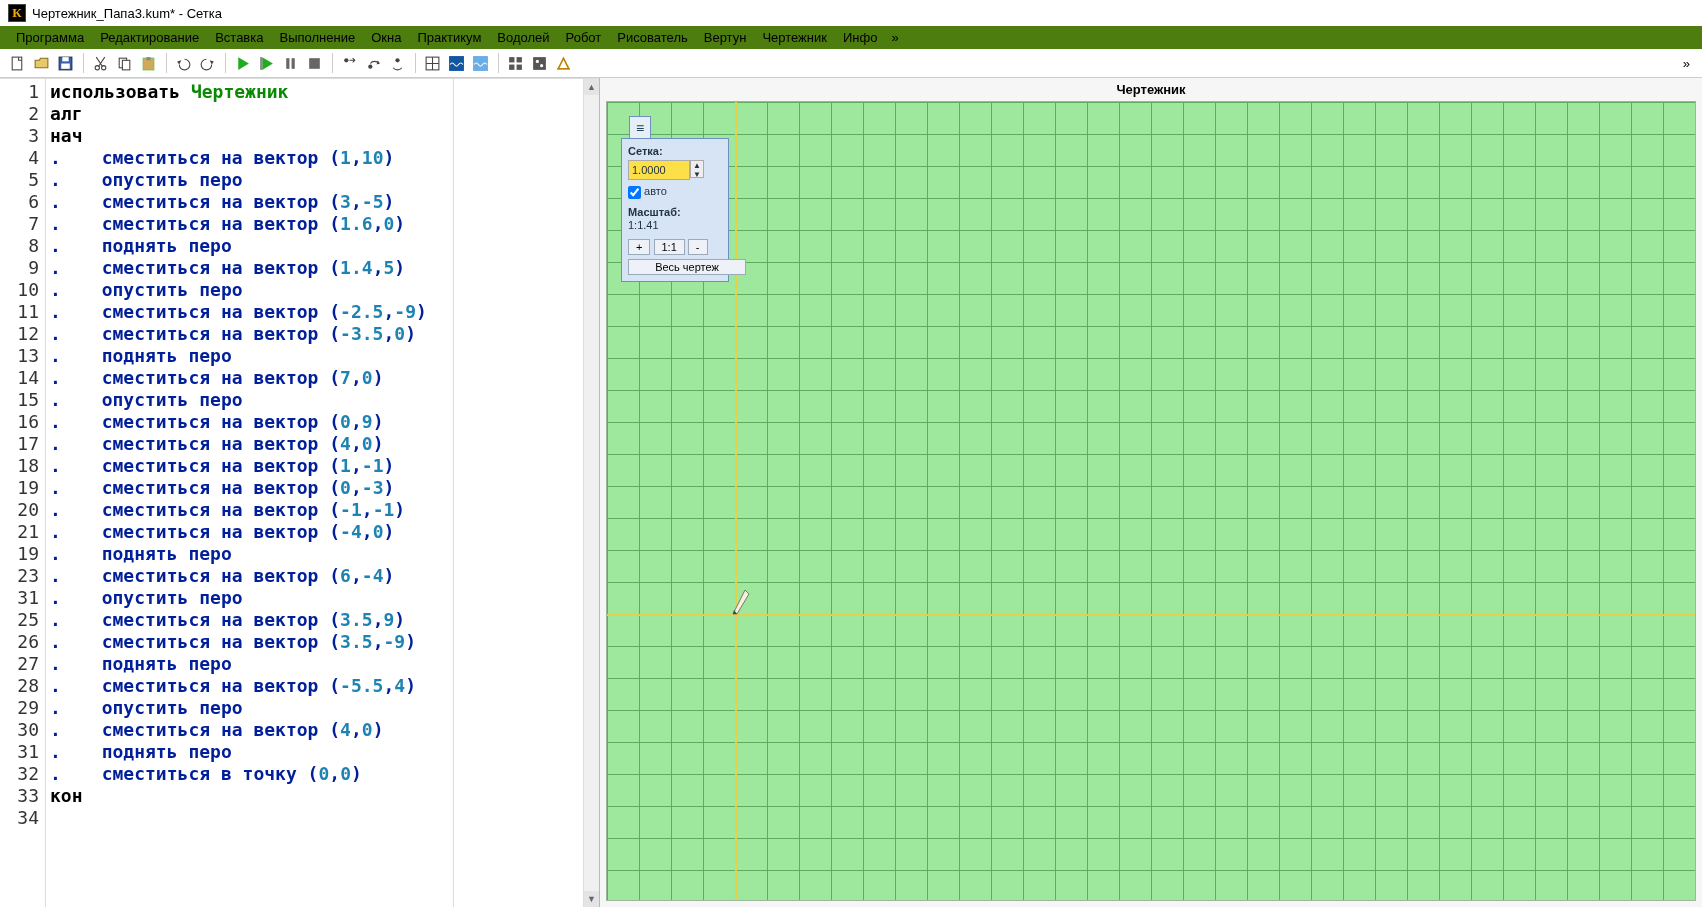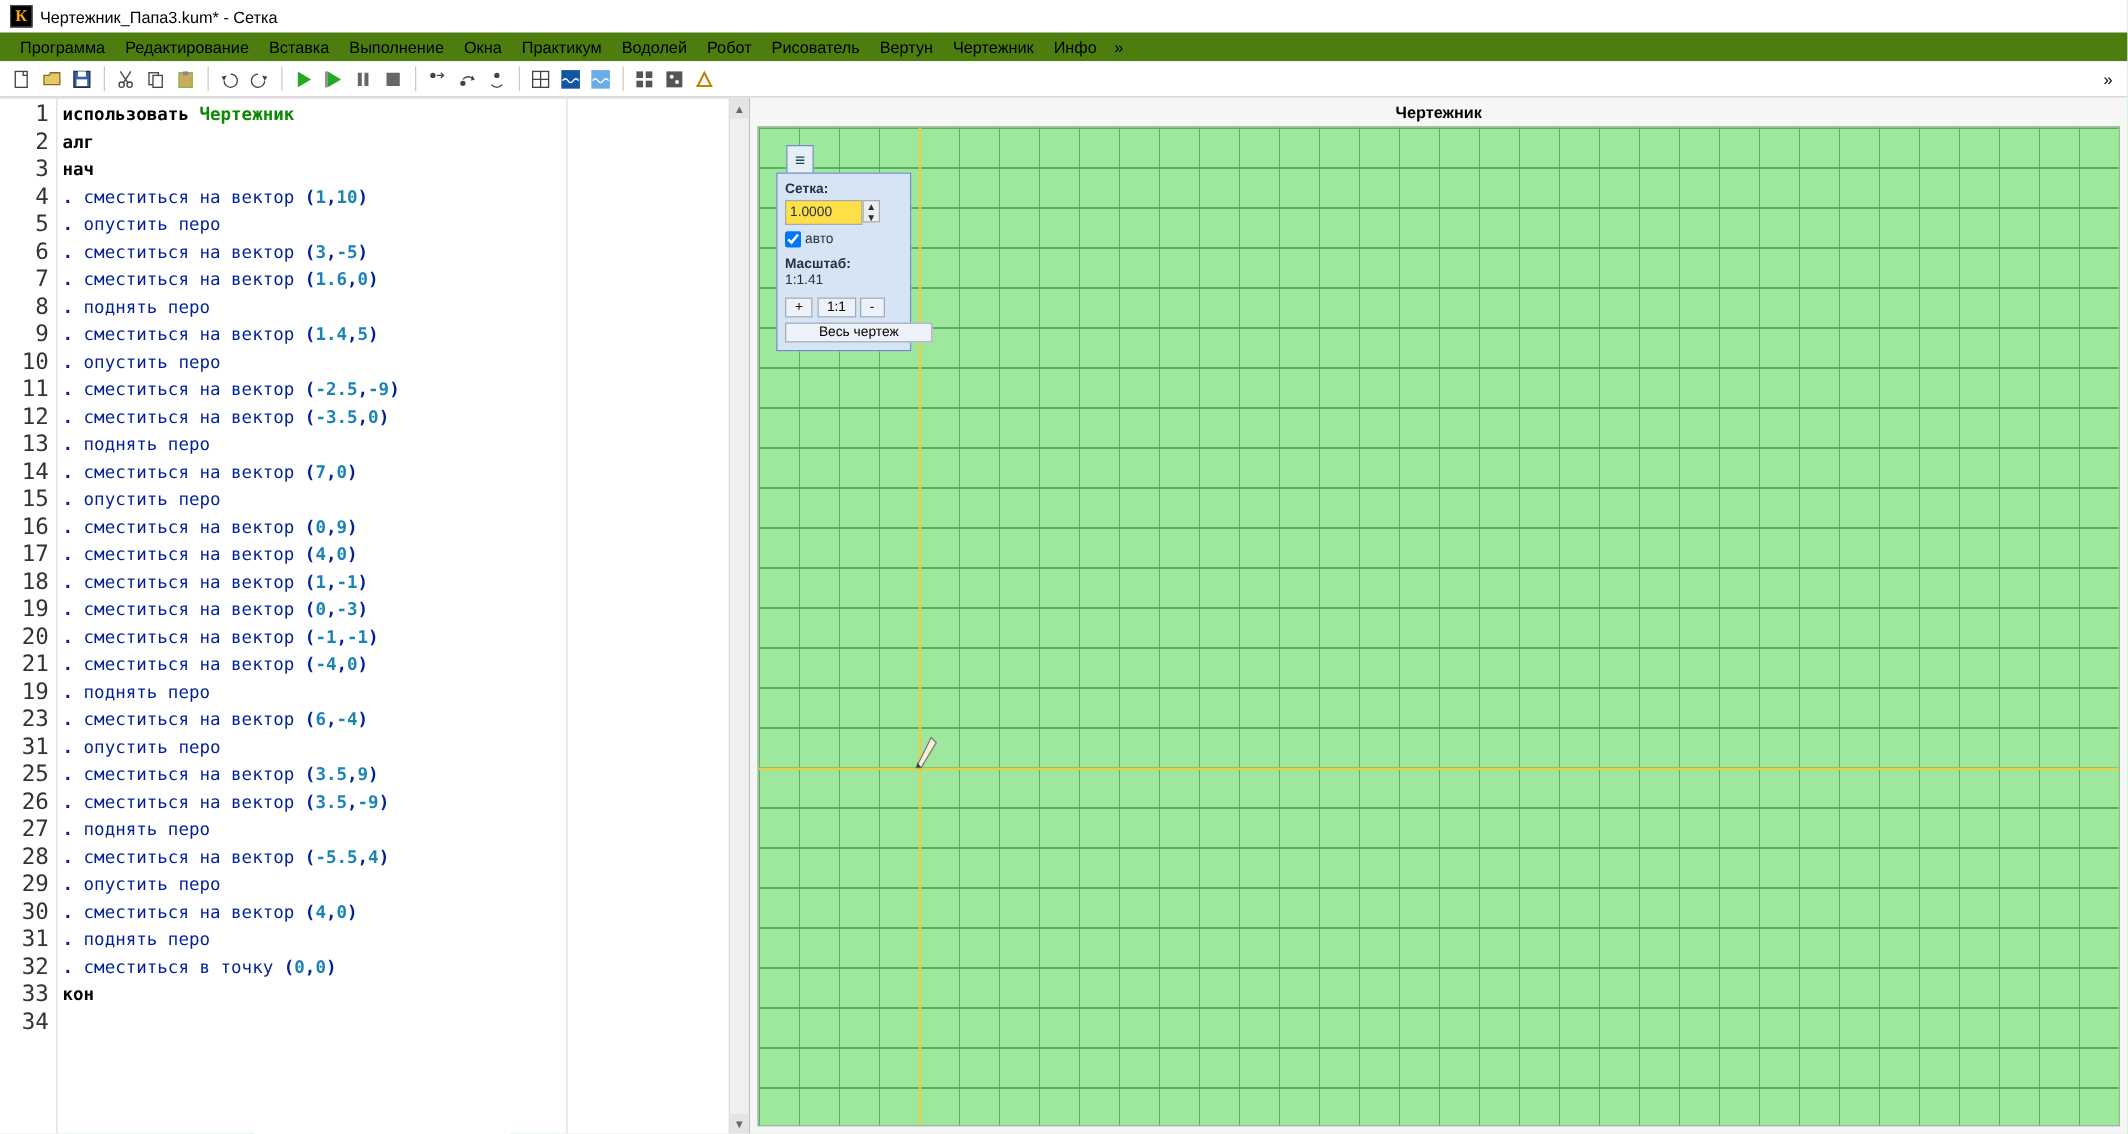--- a/index.html
+++ b/index.html
@@ -23,25 +23,25 @@
   .tb-sep { width: 1px; height: 20px; background: #ccc; margin: 0 5px; display:inline-block; }
   .tb-overflow { margin-left:auto; margin-right:6px; }
 
   
   .main { flex: 1 1 auto; display: flex; overflow: hidden; }
   .left-pane { width: 600px; display: flex; flex-direction: column; border-right: 1px solid #bbb; }
   .editor-wrap { flex:1 1 auto; display:flex; overflow:hidden; border-top:1px solid #ddd; }
   .editor-scrollpane { flex:1 1 auto; display:flex; overflow:auto; }
   .gutter { width: 46px; background: #fff; border-right: 1px solid #ddd; text-align: right; padding: 2px 6px 2px 0; font-family: Consolas, monospace; font-size: 18px; color: #333; }
   .gutter div { line-height: 22px; }
-  .code { flex:1 1 auto; padding: 2px 4px; font-family: Consolas, monospace; font-size: 14px; white-space: pre; }
+  .code { flex:1 1 auto; padding: 2px 4px; font-family: Consolas, monospace; font-size: 18px; white-space: pre; }
   .code .line { line-height:22px; }
   .kw1 { font-weight: bold; color:#000; }
   .kw-use-target { font-weight: bold; color:#098a00; }
-  .cmd { font-weight: normal; color:#001f99; }
+  .cmd { font-weight: bold; color:#001f99;margin-left:30px; }
   .dot { color:#001f99; font-weight:bold; }
   .paren { color:#001f99; font-weight:bold; }
   .num { color:#1c83b3; font-weight:bold; }
   .editor-right-gutter { width:130px; border-left:1px solid #ddd; background:#fff; }
   .vscroll { width:16px; background:#f0f0f0; border-left:1px solid #ddd; position:relative; }
   .vscroll .up, .vscroll .down { width:100%; height:16px; background:#e4e4e4; display:flex; align-items:center; justify-content:center; font-size:9px; color:#666; }
   .vscroll .down { position:absolute; bottom:0; }
 
   
   .right-pane { flex:1 1 auto; display:flex; flex-direction:column; background:#f6f6f6; }

